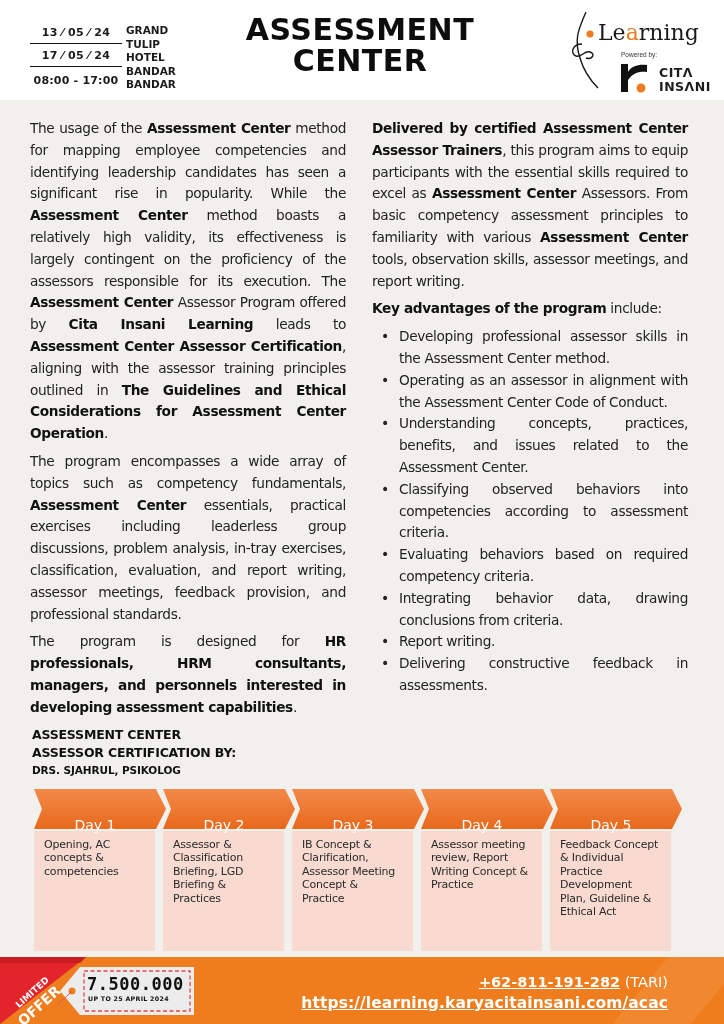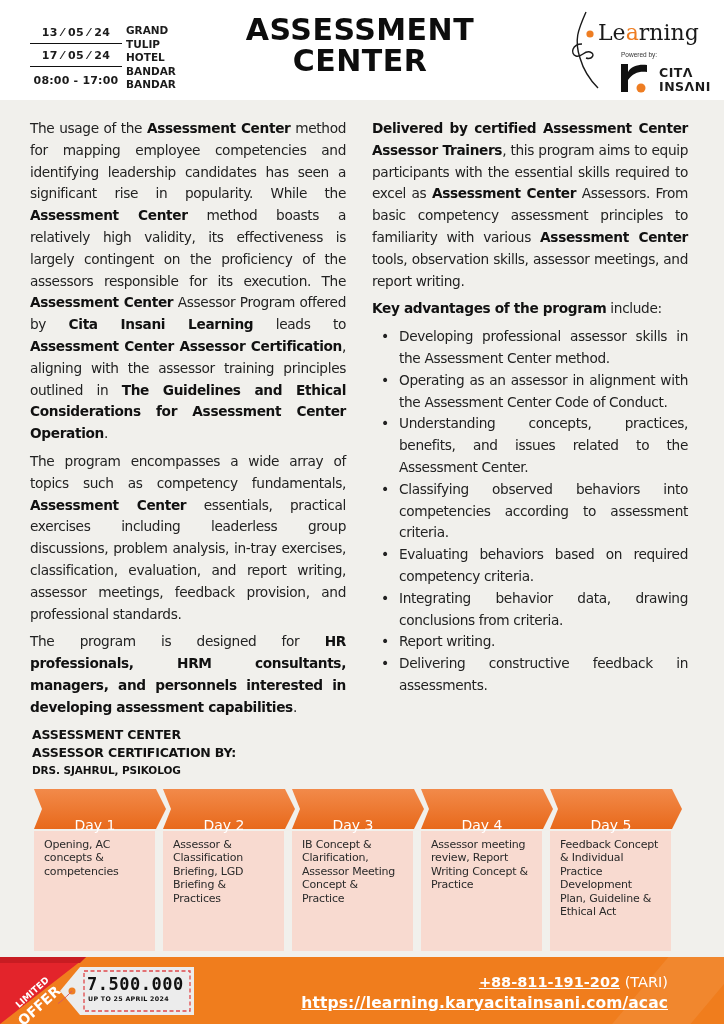--- a/index.html
+++ b/index.html
@@ -190,16 +190,16 @@
   </svg>
   <svg class="tag" viewBox="0 0 138 52">
     <path d="M22 2 L136 2 L136 50 L22 50 L2 26 Z" fill="#ececec"></path>
     <rect x="26" y="6" width="106" height="40" fill="none" stroke="#e0474b" stroke-width="1.3" stroke-dasharray="4 2.5"></rect>
     <circle cx="14" cy="26" r="3.5" fill="#ee7d22"></circle>
     <path d="M14 26 C6 34, 0 40, -10 44" fill="none" stroke="#d85a5e" stroke-width="1"></path>
   </svg>
   <div class="tag-price">7.500.000</div>
   <div class="tag-until">UP TO 25 APRIL 2024</div>
   <div class="contact">
-    <div class="phone-row"><a class="phone">+88-811-191-202</a><span> (TARI)</span></div>
+    <div class="phone-row"><a class="phone">+62-811-191-282</a><span> (TARI)</span></div>
     <a class="url">https://learning.karyacitainsani.com/acac</a>
   </div>
 </div>
 
 </body></html>

